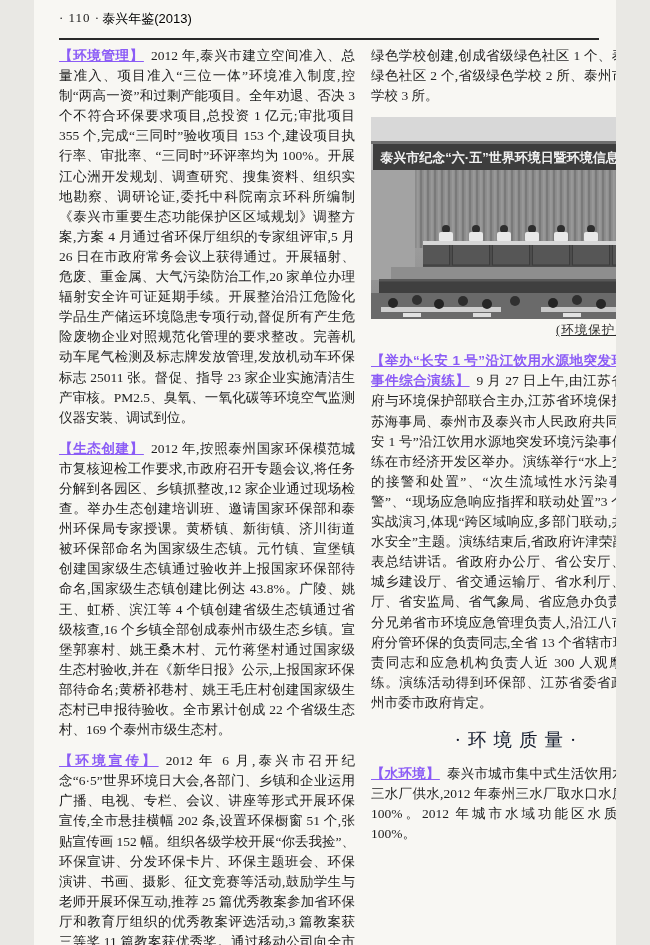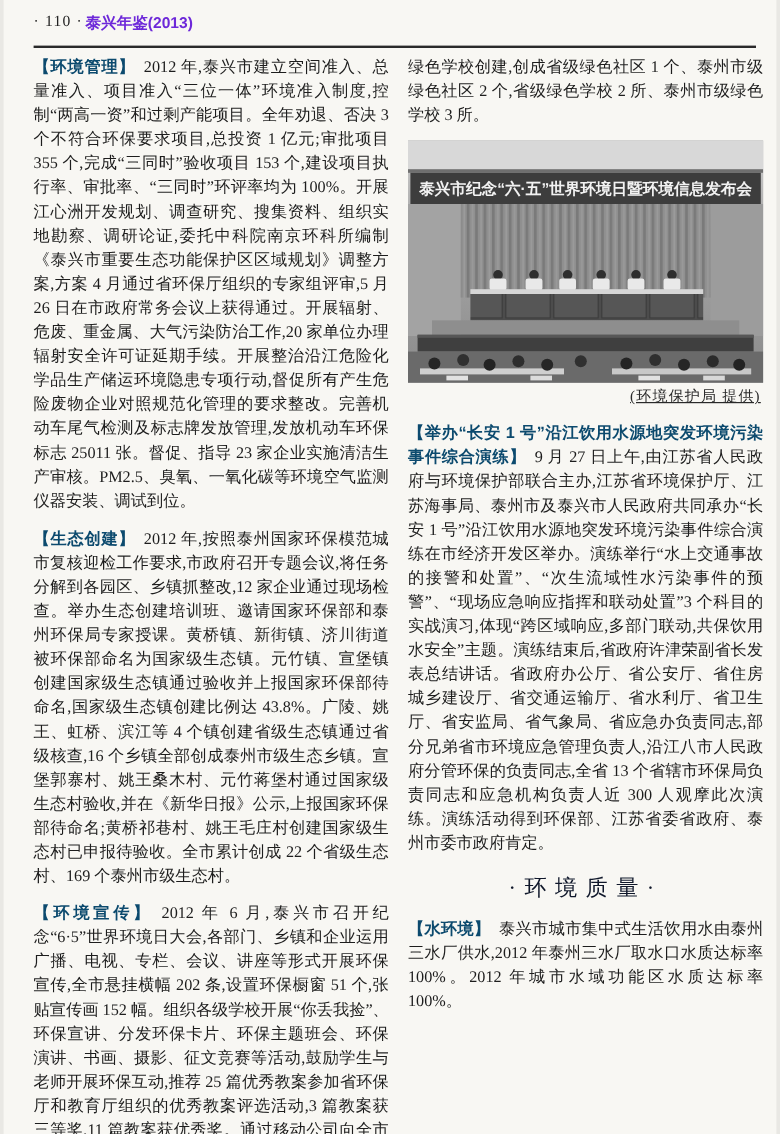--- a/index.html
+++ b/index.html
@@ -1,39 +1,39 @@
 <!DOCTYPE html>
 <html><head>
 <meta charset="utf-8">
 <style>
   * { box-sizing: border-box; }
   html,body { margin:0; padding:0; background:#e9e8e4; }
   .page {
-    position:relative; width:644px; height:945px; margin:0 auto;
+    position:relative; width:582px; height:945px; margin:0 auto;
     background:#f8f7f3; color:#1c1c1c; overflow:hidden;
     font-family:"Liberation Serif","DejaVu Serif",serif;
   }
   .running-head {
     position:absolute; top:10px; left:25px; right:17px; height:30px;
     border-bottom:2px solid #2a2a2a;
     font-size:13px; display:flex; align-items:flex-start; gap:2px;
   }
   .page-num { font-family:"Liberation Serif",serif; letter-spacing:1px; color:#222; }
-  .book-title { font-family:"Liberation Sans","DejaVu Sans",sans-serif; font-weight:bold; color:#6d28d9;text-align:right; }
+  .book-title { font-family:"Liberation Sans","DejaVu Sans",sans-serif; font-weight:normal; color:#000000;text-align:right; }
   .col { position:absolute; top:46px; }
   .col-left  { left:25px;  width:296px; }
   .col-right { left:337px; width:296px; }
   p.entry {
     margin:0 0 11px 0; font-size:13.5px; line-height:20.1px;
     text-align:justify; color:#1d1d1d;
   }
   p.entry:last-child { margin-bottom:0; }
   .entry-head {
     font-family:"Liberation Sans","DejaVu Sans",sans-serif;
-    font-weight:bold; color:#0c4a6e; margin-right:7px;
+    font-weight:bold; color:#8b5cf6; margin-right:7px;text-decoration:underline;
   }
   .continuation { margin-top:2px; }
   figure { margin:8px 0 0 0; }
   .photo-svg { display:block; background:#b9b9b9; }
   .photo-caption {
     margin:3px 2px 12px 0; font-size:12.5px; text-align:right; color:#2a2a2a;
     letter-spacing:1px;
     text-decoration:underline;
   }
   .divider-title {

